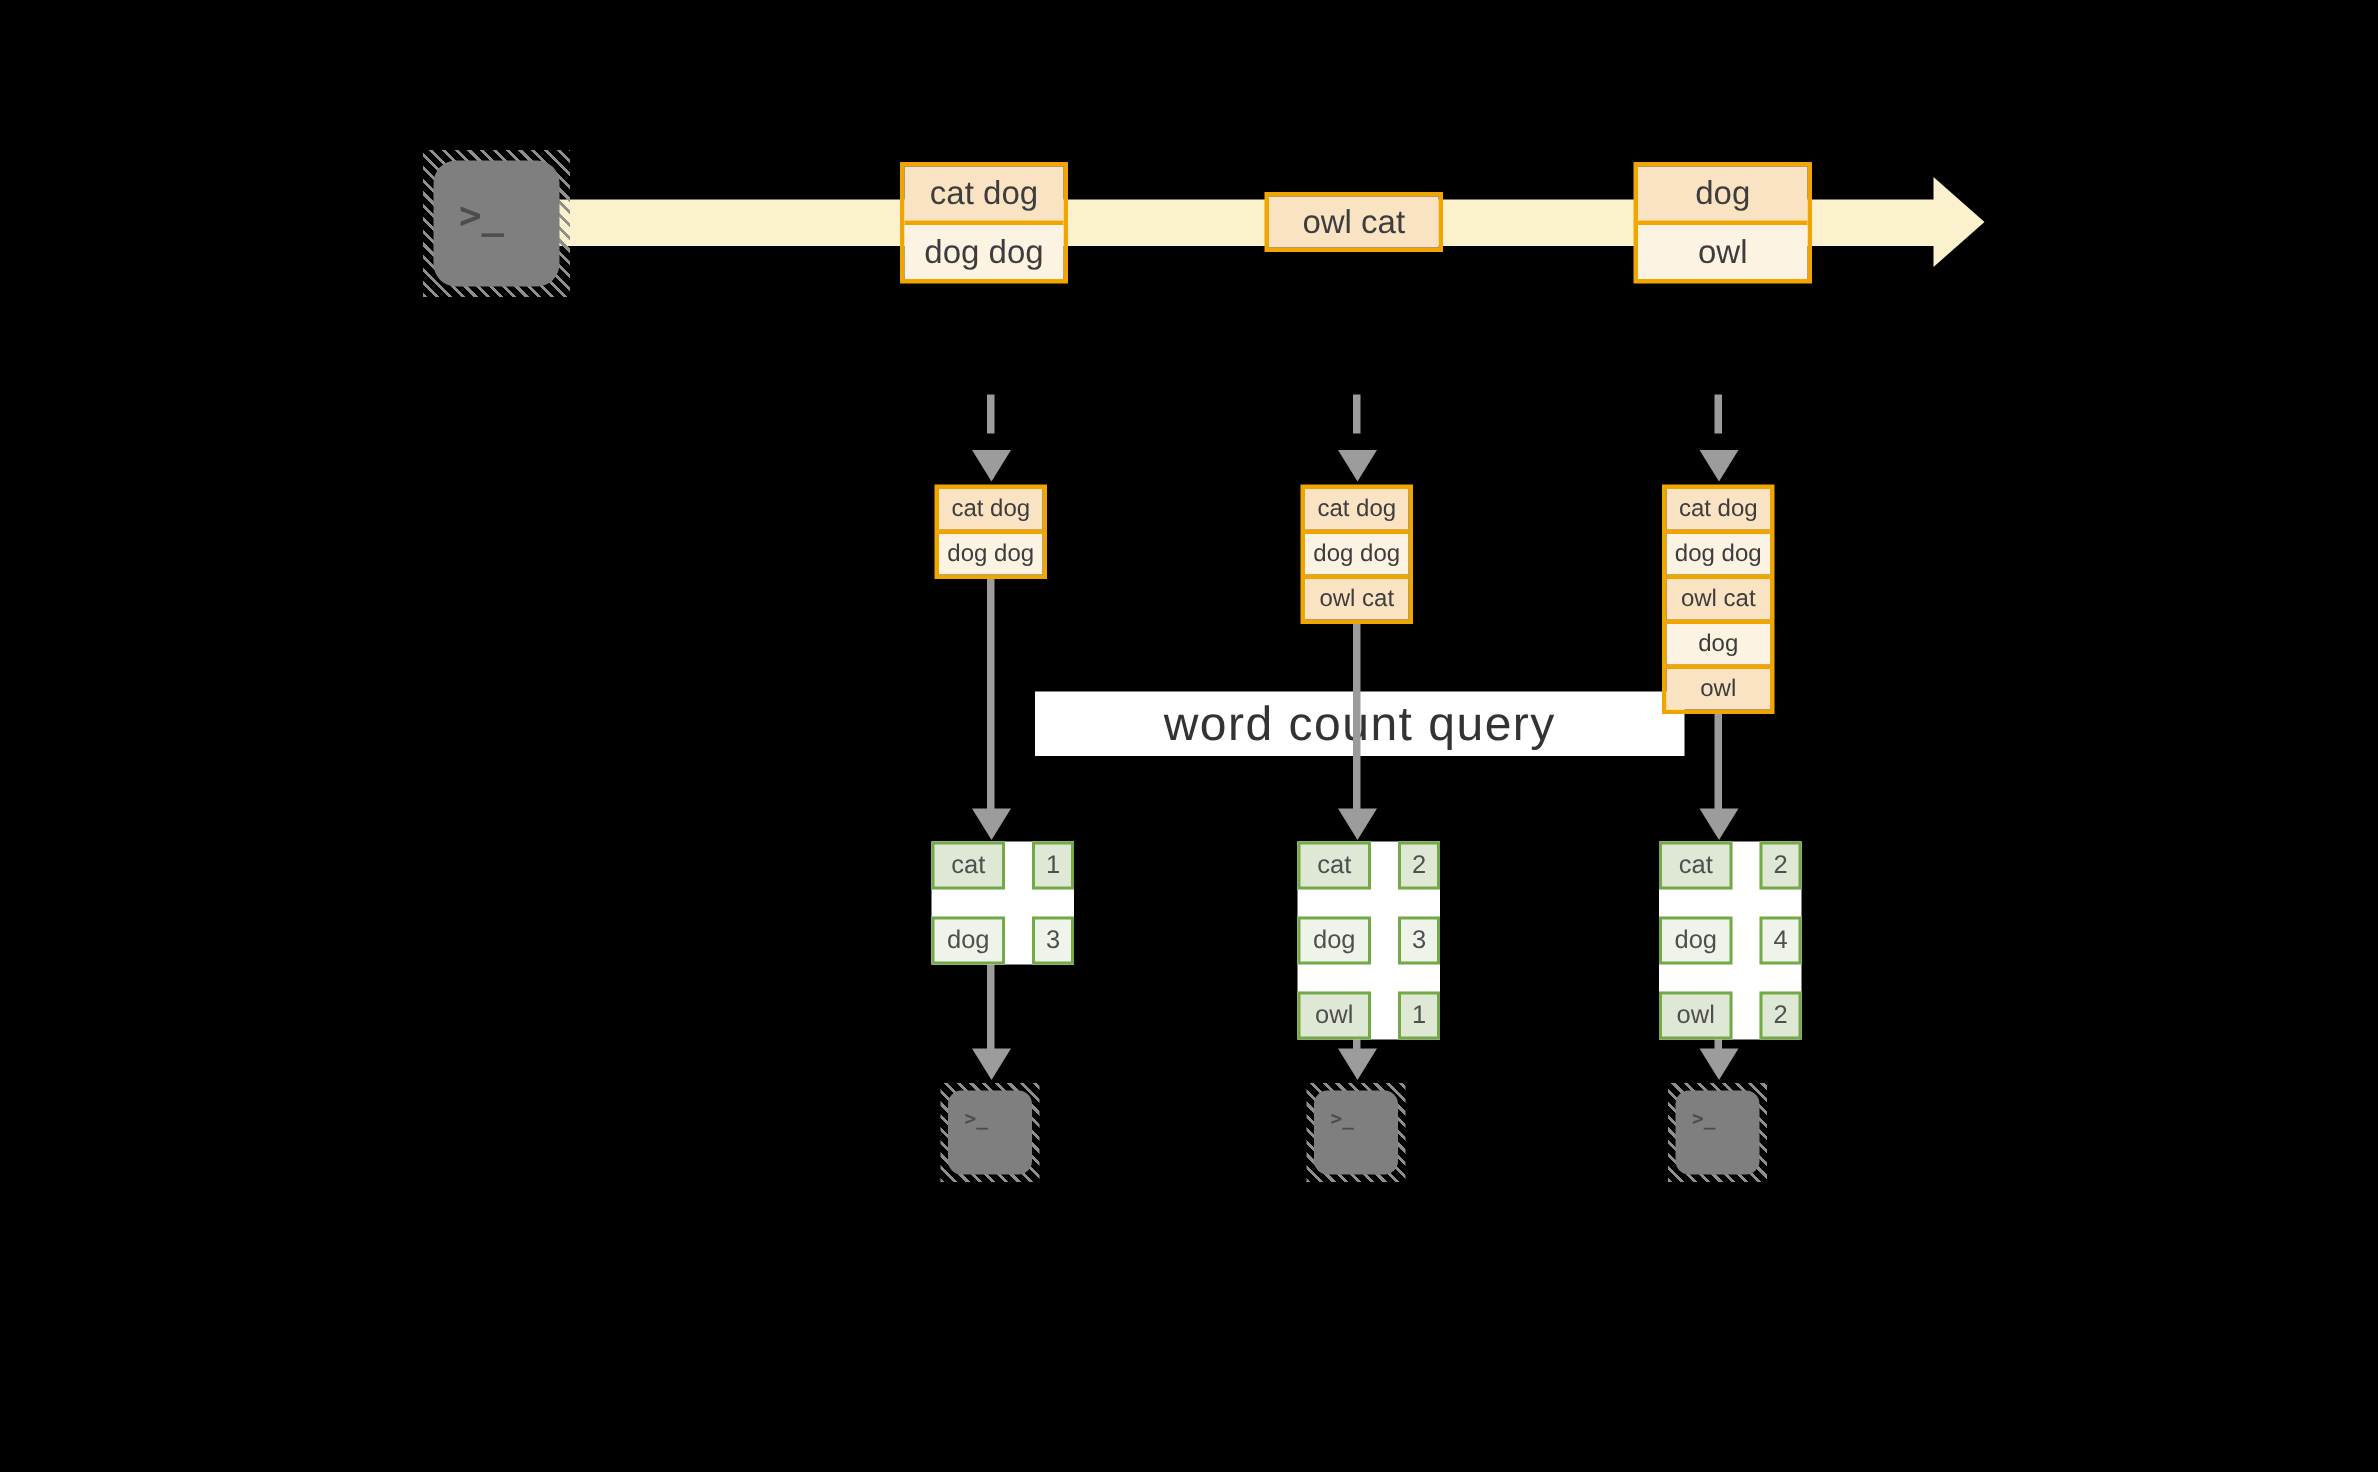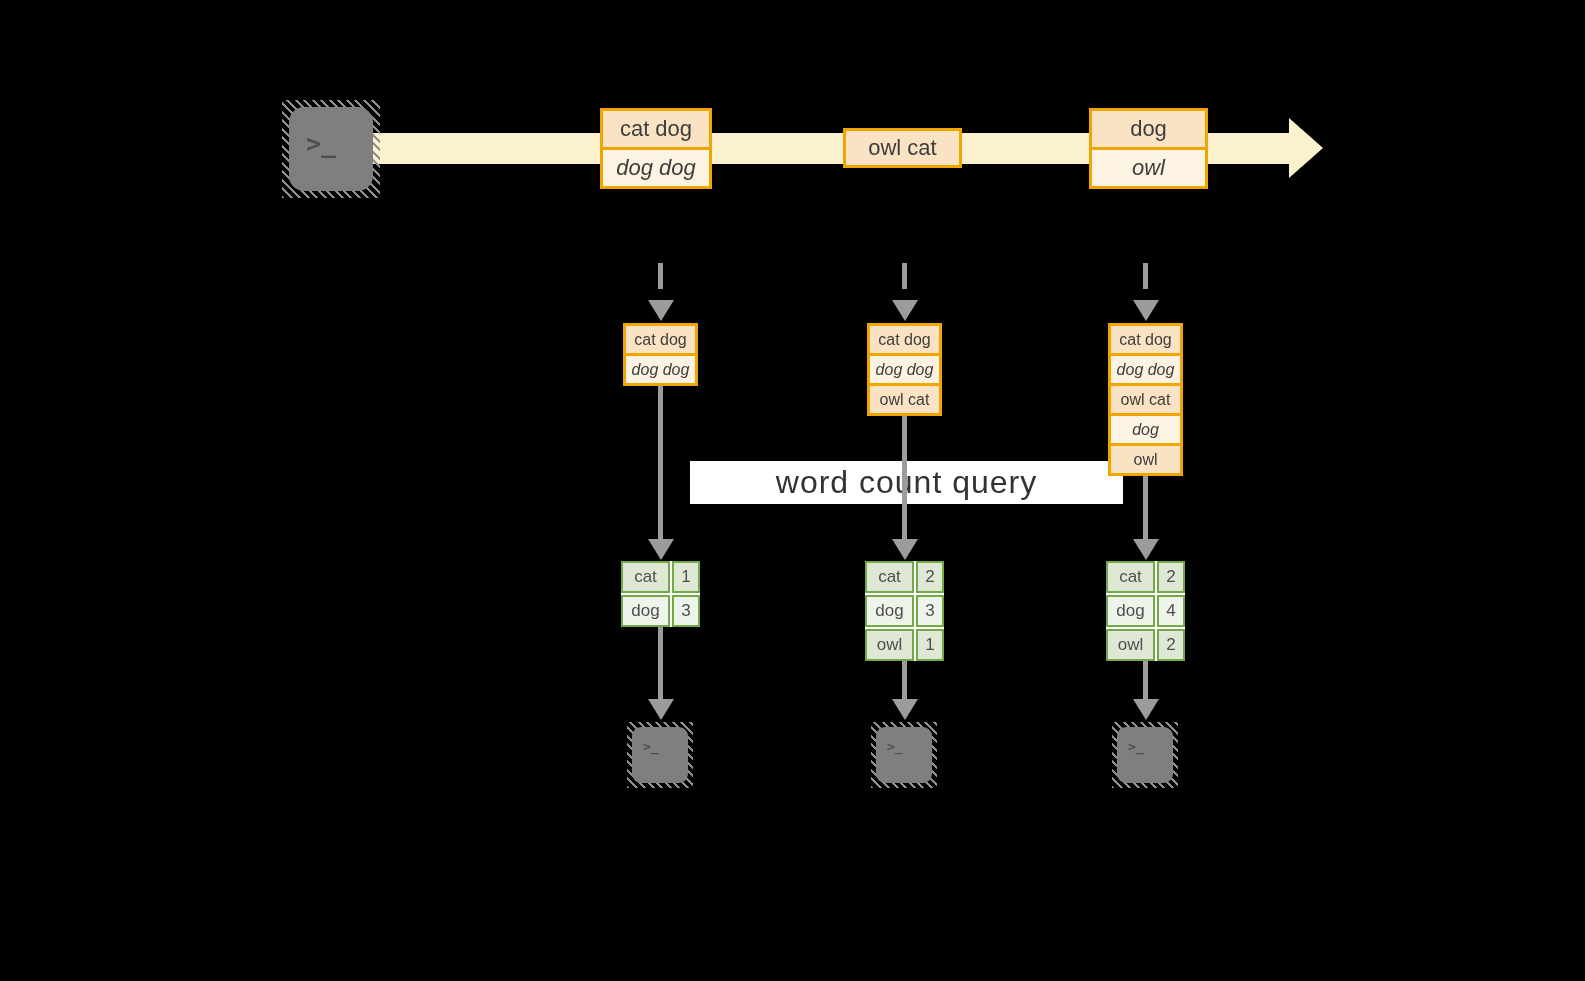--- a/index.html
+++ b/index.html
@@ -13,37 +13,37 @@
   .stream-head{position:absolute;left:1289px;top:118px;width:0;height:0;z-index:1;
     border-top:30px solid transparent;border-bottom:30px solid transparent;
     border-left:34px solid var(--arrow_fill);}
   
   .batch{position:absolute;border:3px solid var(--box_border);z-index:3;}
   .batch .cell{text-align:center;color:var(--text_dark);font-size:22px;}
   .batch .cell + .cell{border-top:3px solid var(--box_border);}
   .h36{height:36px;line-height:36px;}
   .h34{height:34px;line-height:34px;}
   .peach{background:var(--cell_peach);}
-  .cream{background:var(--cell_cream);font-style:italic;}
+  .cream{background:var(--cell_cream);}
   .stack{position:absolute;border:3px solid var(--box_border);z-index:3;width:69px;}
   .stack .cell{height:27px;line-height:27px;text-align:center;font-size:16px;color:var(--text_dark);}
   .stack .cell + .cell{border-top:3px solid var(--box_border);}
   
   .v-line{position:absolute;width:5px;background:var(--connector_gray);z-index:2;}
   .v-dash{position:absolute;width:5px;z-index:2;background:var(--connector_gray);}
   .arrow-down{position:absolute;width:0;height:0;z-index:2;
     border-left:13px solid transparent;border-right:13px solid transparent;
     border-top:21px solid var(--connector_gray);}
   
   .band{position:absolute;left:690px;top:461px;width:433px;height:43px;background:#ffffff;
     z-index:1;display:flex;align-items:center;justify-content:center;}
   .band span{font-size:32px;color:#333333;letter-spacing:1px;}
   
   .gtable{position:absolute;display:grid;grid-template-columns:49px 28px;grid-auto-rows:32px;
-    gap:2px;background:#ffffff;z-index:3;}
+    gap:18px;background:#ffffff;z-index:3;}
   .gcell{box-sizing:border-box;border:2px solid var(--table_border);
     text-align:center;font-size:17px;line-height:28px;color:#4f4f4f;}
   .gdark{background:var(--table_row_dark);}
   .glight{background:var(--table_row_light);}
   
   .term{position:absolute;z-index:3;}
   .term-hatch{position:absolute;inset:0;
     background:repeating-linear-gradient(45deg,#8f8f8f 0 2px,transparent 2px 6px);}
   .term-body{position:absolute;background:var(--terminal_gray);}
   .term-big .term-body{inset:7px;border-radius:15px;}

